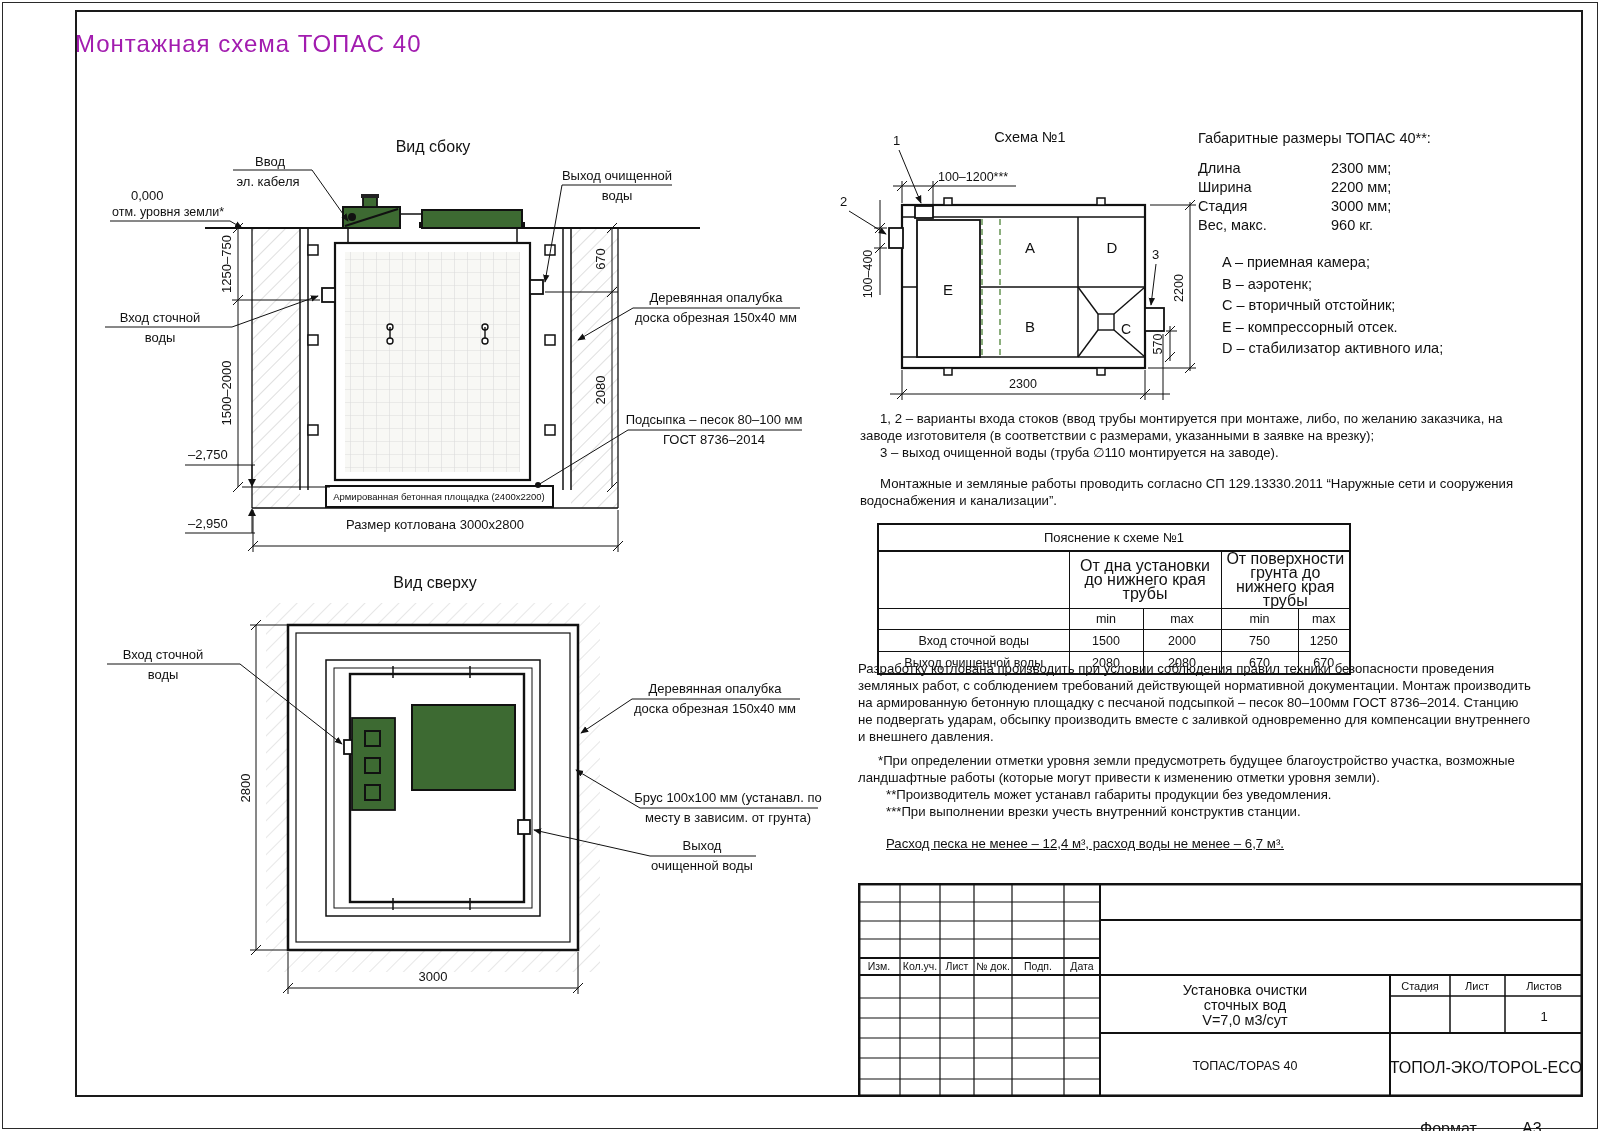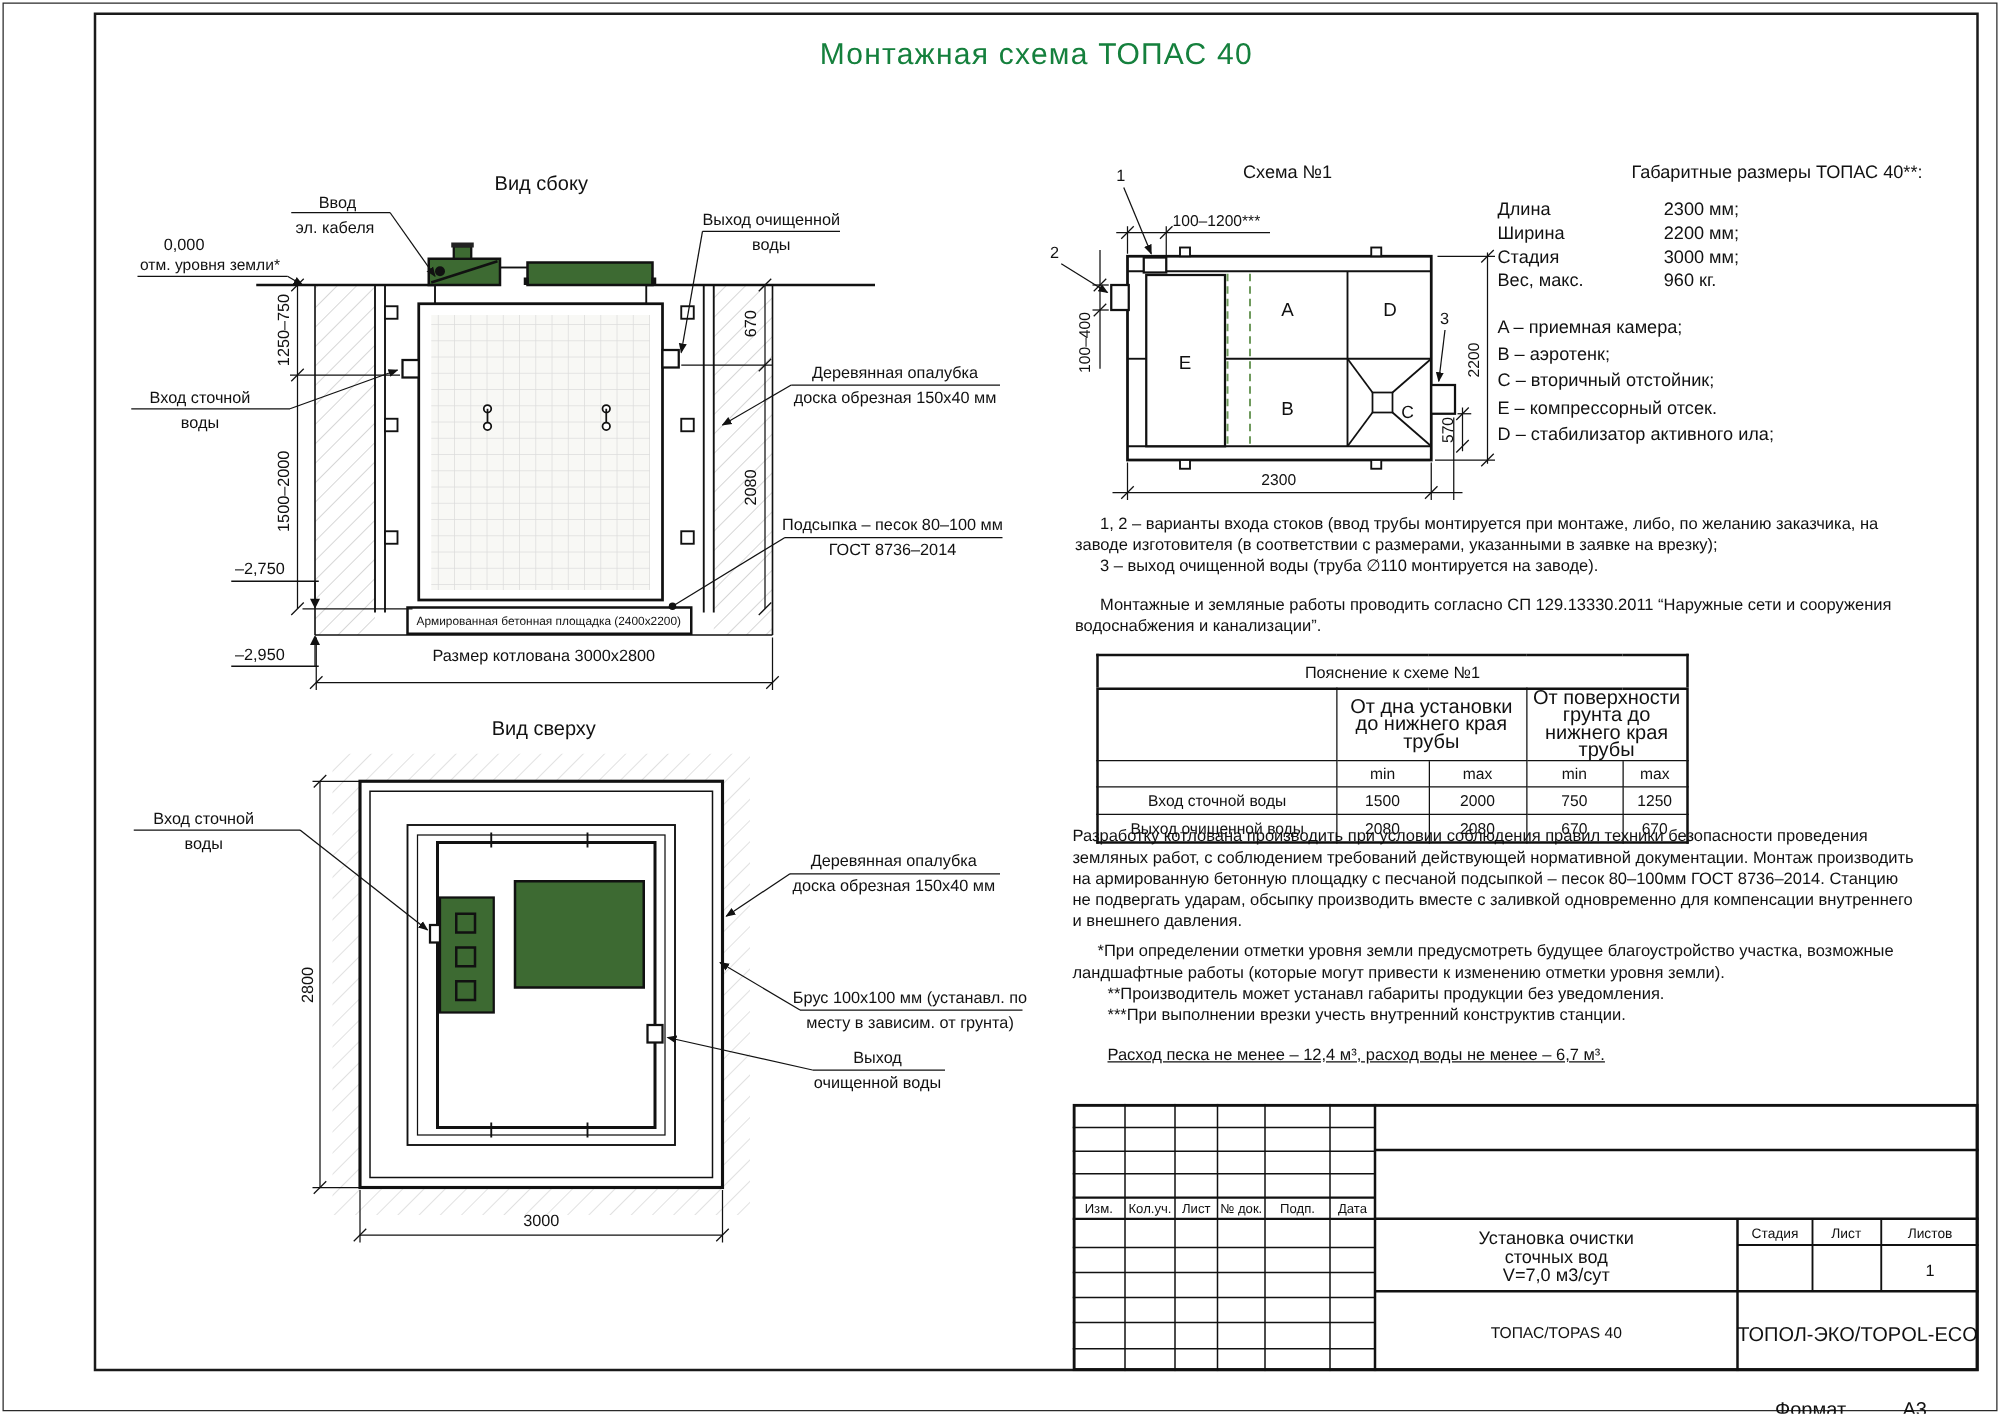--- a/index.html
+++ b/index.html
@@ -1,32 +1,32 @@
 <!DOCTYPE html>
 <html><head>
 <meta charset="utf-8">
 <style>
   html,body{margin:0;padding:0;background:#ffffff;}
   body{width:1600px;height:1131px;position:relative;font-family:"Liberation Sans","DejaVu Sans",sans-serif;color:#111;overflow:hidden;}
   .abs{position:absolute;}
   #outer-border{left:2px;top:2px;width:1594px;height:1125px;border:1.5px solid #2a2a2a;}
   #frame{left:75px;top:10px;width:1504px;height:1083px;border:2px solid #1a1a1a;}
-  #sheet-title{left:75px;top:30px;width:1508px;text-align:center;font-size:24px;letter-spacing:1px;color:#15803d;}
+  #sheet-title{left:75px;top:30px;width:1508px;font-size:24px;letter-spacing:1px;color:#a21caf;}
   svg text{fill:#111;font-family:"Liberation Sans","DejaVu Sans",sans-serif;}
   .lbl{font-size:13px;}
   .lbl-s{font-size:12.5px;}
   .dim{font-size:13px;}
   .vtitle{font-size:16px;}
   .comp{font-size:15px;}
   
   #overall{left:1198px;top:130px;width:340px;font-size:14.5px;}
-  #overall .t{margin-bottom:14px;text-align:right;}
+  #overall .t{margin-bottom:14px;}
   #overall .row{height:19px;}
   #overall .row .l{display:inline-block;width:133px;}
-  #overall .legend{margin-top:16px;line-height:21.5px;}
+  #overall .legend{margin-top:16px;line-height:21.5px;margin-left:24px;}
   
   #notes{left:860px;top:410px;width:668px;font-size:13.2px;line-height:17px;}
   #notes p{margin:0;text-indent:20px;}
   #notes p.gap{margin-top:14px;}
   
   #expl-table{left:877px;top:523px;border-collapse:collapse;table-layout:fixed;padding-left:40px;}
   #expl-table td{border:1.4px solid #111;text-align:center;font-size:12.5px;padding:0;vertical-align:middle;}
   #expl-table .title-row td{height:25px;font-size:13px;border-bottom:2px solid #111;}
   #expl-table .grp td{height:37px;font-size:16px;line-height:14px;}
   #expl-table .mm td{height:20px;}

